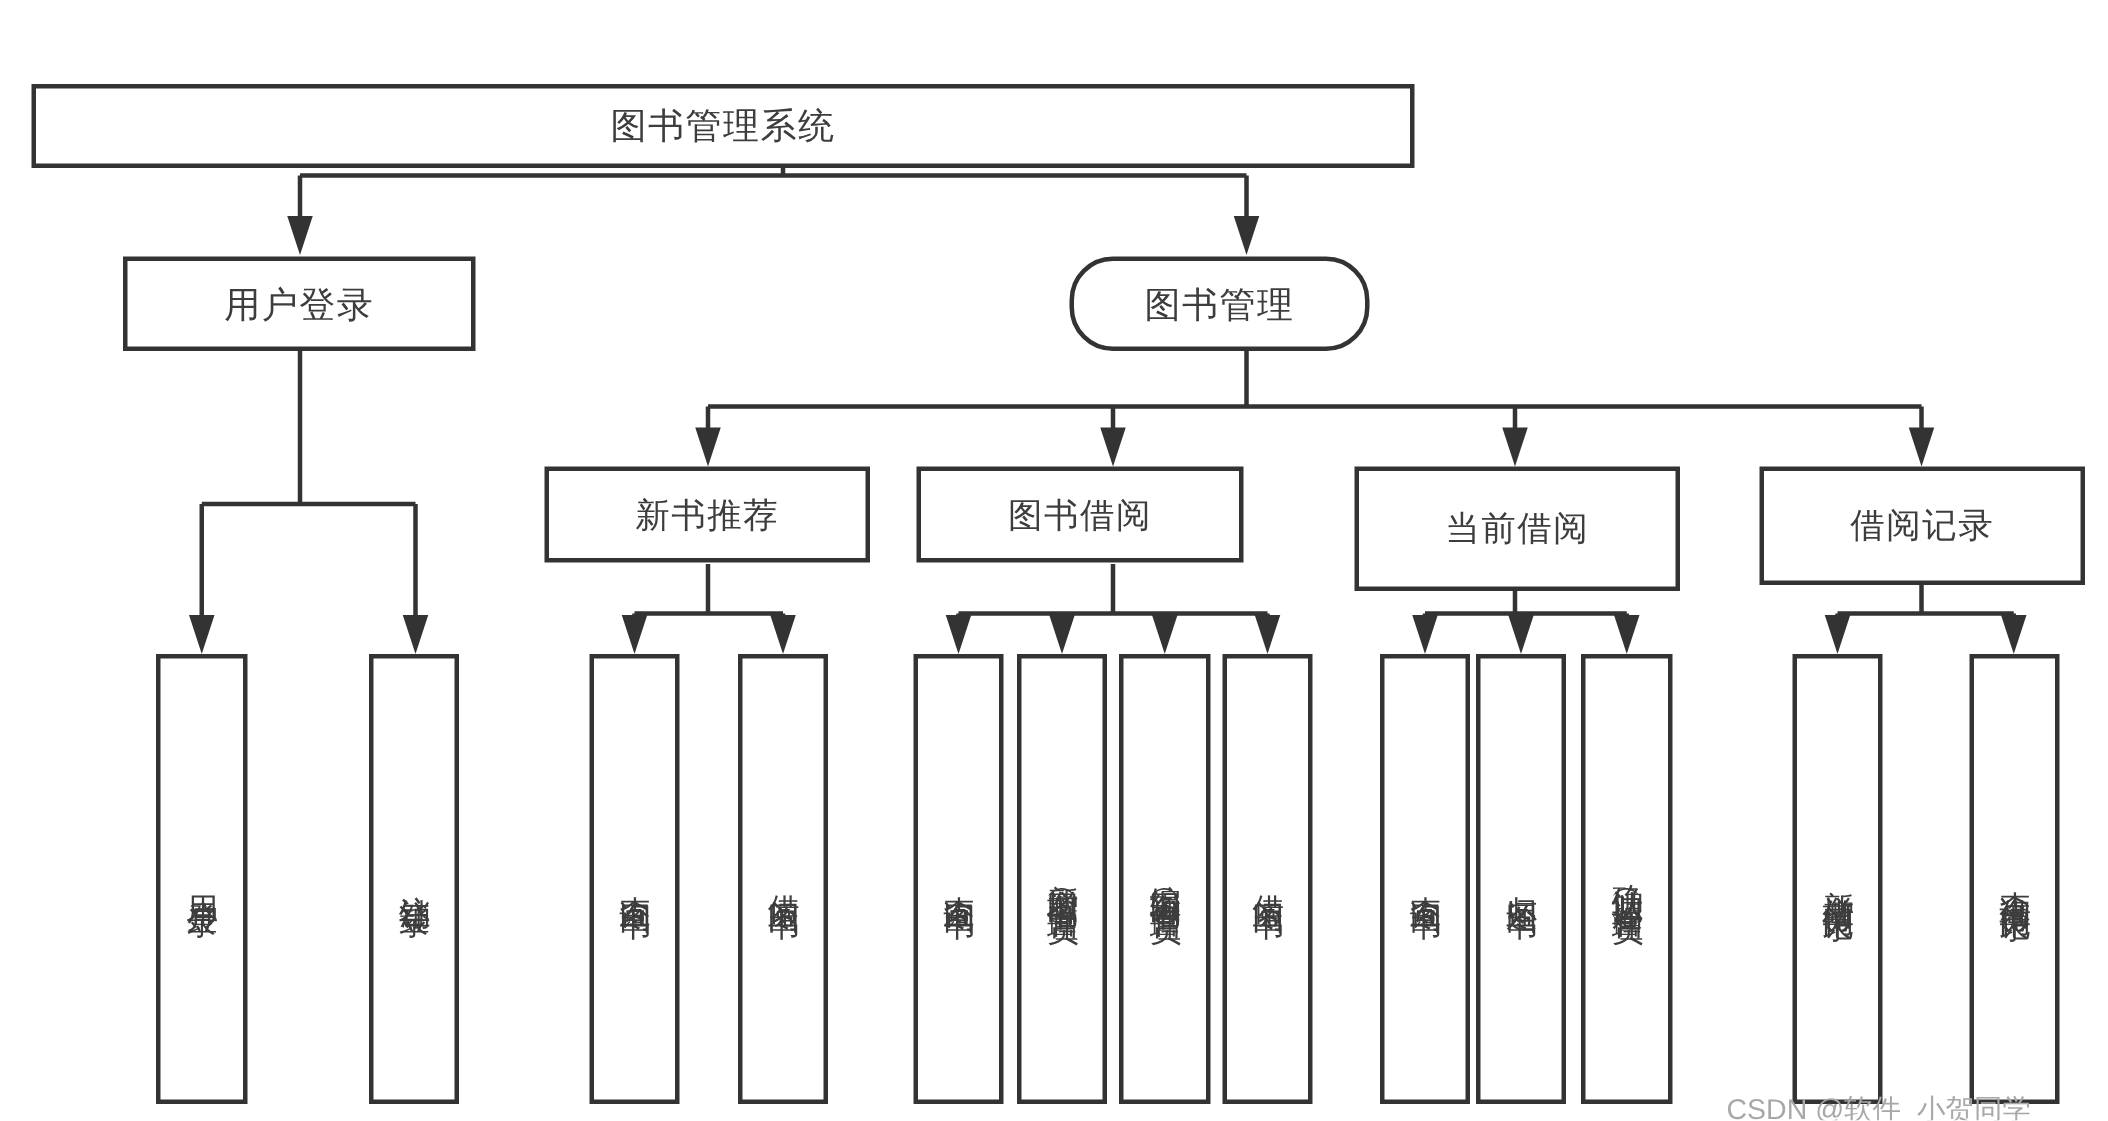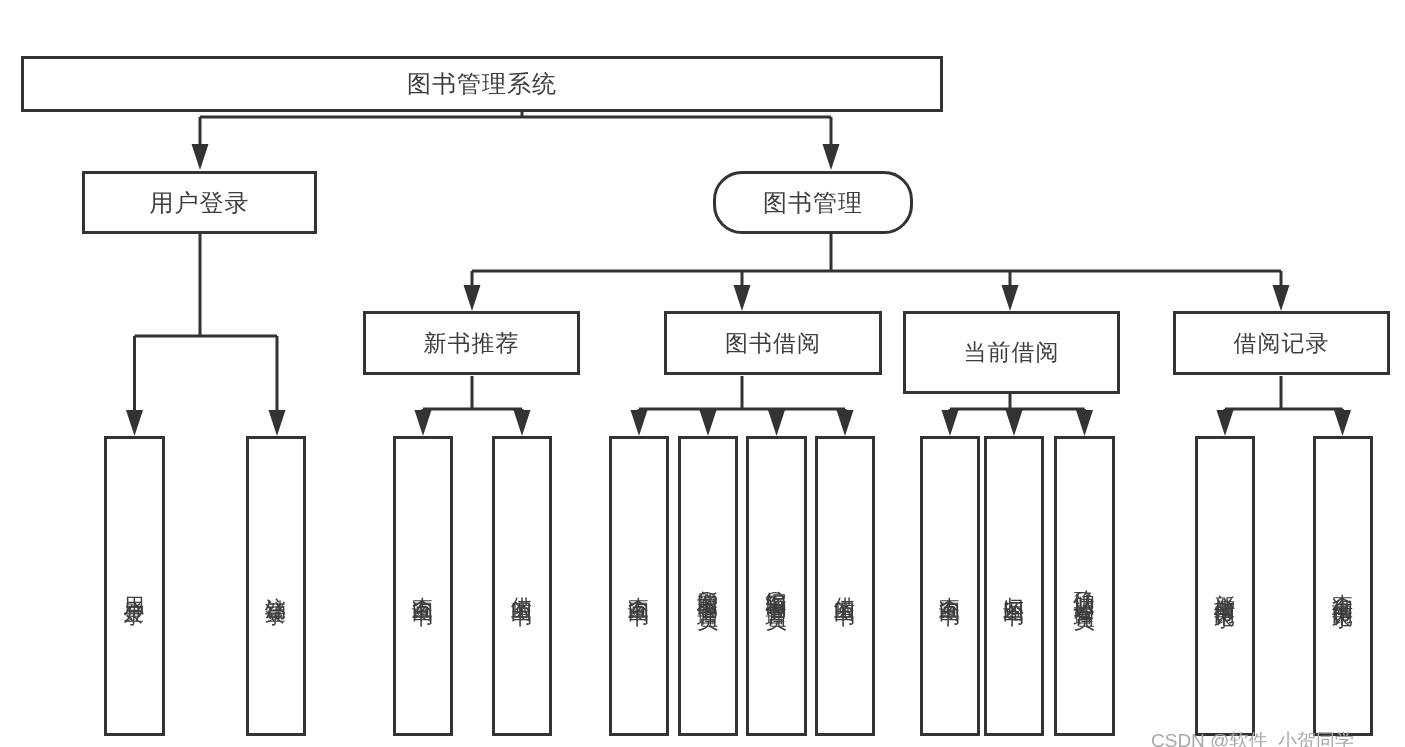--- a/index.html
+++ b/index.html
@@ -119,27 +119,27 @@
   <div class="node hbox" style="left:82px; top:171px; width:235px; height:63px;">
     <span>用户登录</span>
   </div>
   <div class="node hbox" style="left:713px; top:171px; width:200px; height:63px;border-radius:29px;">
     <span>图书管理</span>
   </div>
 
   <div class="node hbox small" style="left:363px; top:311px; width:217px; height:64px;">
     <span>新书推荐</span>
   </div>
-  <div class="node hbox small" style="left:664px; top:311px; width:218px; height:64px;">
+  <div class="node hbox small" style="left:611px; top:311px; width:218px; height:64px;">
     <span>图书借阅</span>
   </div>
   <div class="node hbox small" style="left:903px; top:311px; width:217px; height:83px;">
     <span>当前借阅</span>
   </div>
-  <div class="node hbox small" style="left:1173px; top:311px; width:217px; height:64px;">
+  <div class="node hbox small" style="left:1173px; top:311px; width:217px; height:79px;">
     <span>借阅记录</span>
   </div>
 
   <div class="node vbox" style="left:104px; top:436px; width:61px; height:300px;">
     <span class="vtext">用户登录</span>
   </div>
   <div class="node vbox" style="left:246px; top:436px; width:60px; height:300px;">
     <span class="vtext">注销登录</span>
   </div>
 

